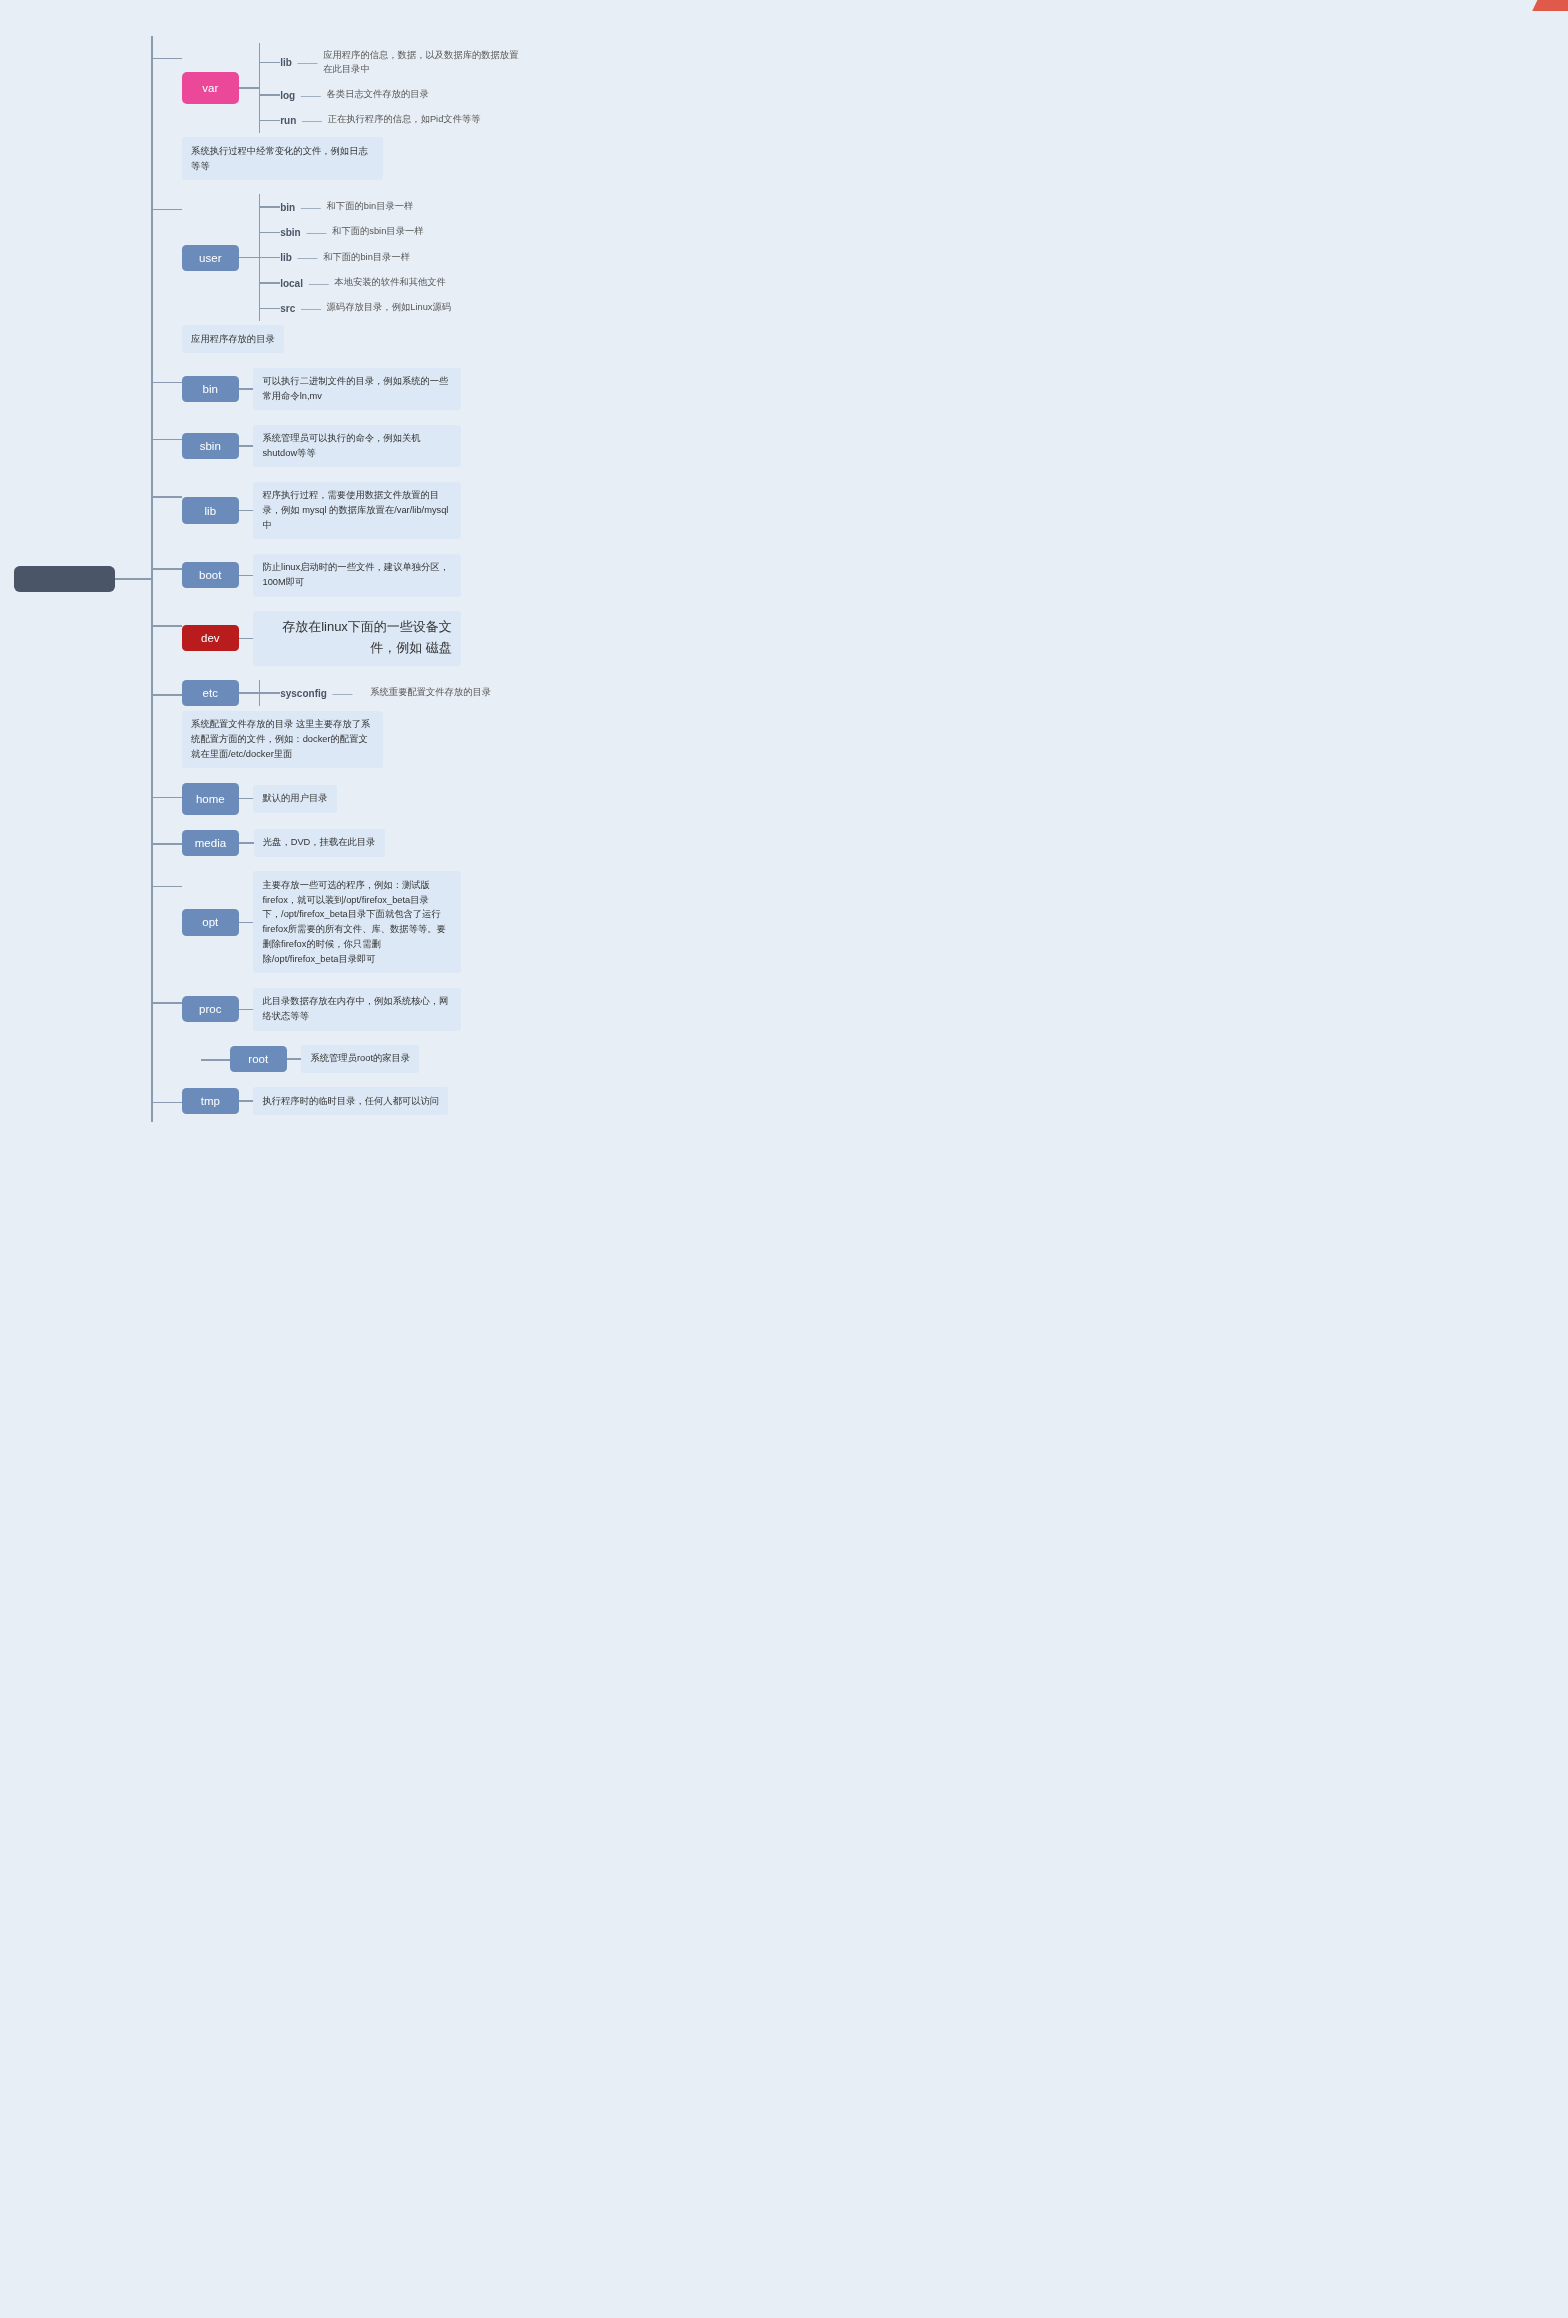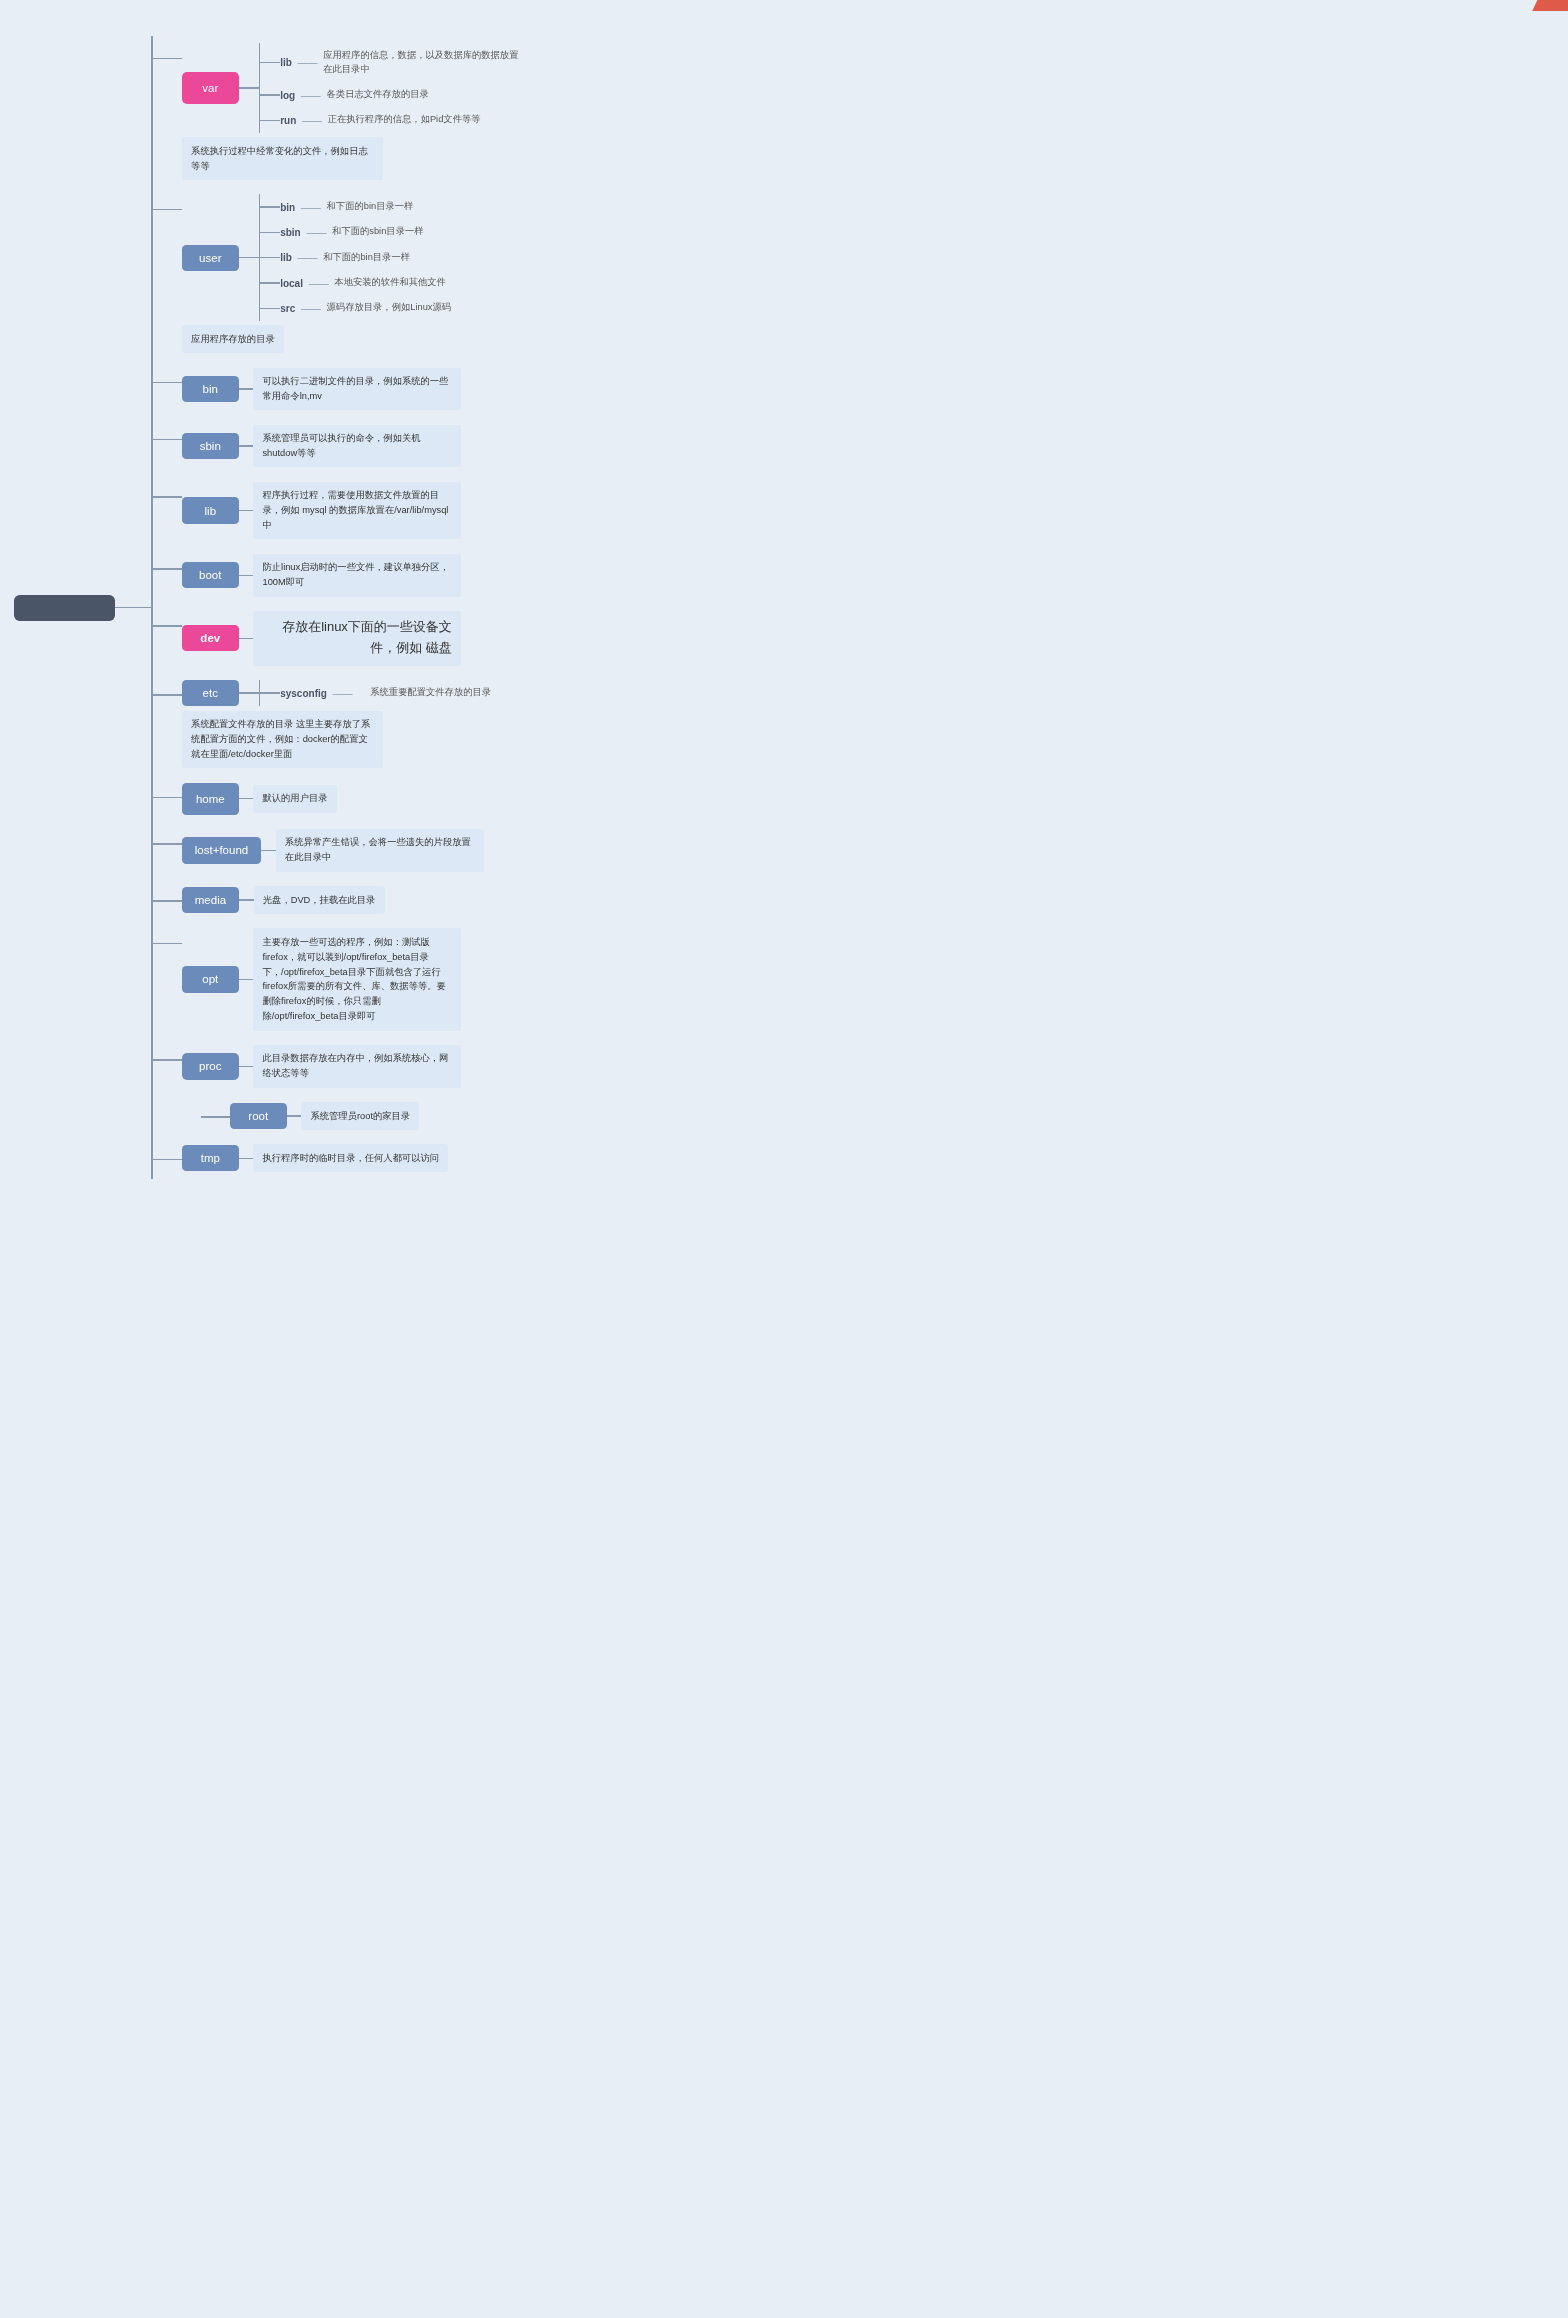--- a/index.html
+++ b/index.html
@@ -190,21 +190,21 @@
               <div style="background: rgb(107, 140, 186); color: white; font-size: 11.5px; font-weight: 500; padding: 7.2px 13px; border-radius: 4.3px; white-space: nowrap; min-width: 57px; text-align: center; flex-shrink: 0;">boot</div>
               <div style="width: 14.4px; height: 1.4px; background: rgb(138, 155, 176); flex-shrink: 0;"></div>
               <div style="background: rgb(220, 232, 245); color: rgb(51, 51, 51); font-size: 9.3px; line-height: 1.6; padding: 6.5px 9.3px; border-radius: 2.9px; max-width: 208px;">防止linux启动时的一些文件，建议单独分区，100M即可</div>
             </div>
           </div>
         </div>
         <div style="display: flex; flex-direction: row; align-items: flex-start; margin: 7.2px 0px;">
           <div style="width: 29px; height: 1.4px; background: rgb(138, 155, 176); flex-shrink: 0; margin-top: 14.4px;"></div>
           <div style="display: flex; flex-direction: column; align-items: flex-start;">
             <div style="display: flex; flex-direction: row; align-items: center;">
-              <div style="background: #ec4899; color: white; font-size: 11.5px; font-weight: 700; padding: 7.2px 13px; border-radius: 4.3px; white-space: nowrap; min-width: 57px; text-align: center; flex-shrink: 0;">dev</div>
+              <div style="background: #b91c1c; color: white; font-size: 11.5px; font-weight: 400; padding: 7.2px 13px; border-radius: 4.3px; white-space: nowrap; min-width: 57px; text-align: center; flex-shrink: 0;">dev</div>
               <div style="width: 14.4px; height: 1.4px; background: rgb(138, 155, 176); flex-shrink: 0;"></div>
               <div style="background: rgb(220, 232, 245); color: rgb(51, 51, 51); font-size: 13px; line-height: 1.6; padding: 6.5px 9.3px; border-radius: 2.9px; max-width: 208px; text-align: right;">存放在linux下面的一些设备文件，例如 磁盘</div>
             </div>
           </div>
         </div>
         <div style="display: flex; flex-direction: row; align-items: flex-start; margin: 7.2px 0px;">
           <div style="width: 29px; height: 1.4px; background: rgb(138, 155, 176); flex-shrink: 0; margin-top: 14.4px;"></div>
           <div style="display: flex; flex-direction: column; align-items: flex-start;">
             <div style="display: flex; flex-direction: row; align-items: center;">
               <div style="background: rgb(107, 140, 186); color: white; font-size: 11.5px; font-weight: 500; padding: 7.2px 13px; border-radius: 4.3px; white-space: nowrap; min-width: 57px; text-align: center; flex-shrink: 0;">etc</div>
@@ -231,30 +231,20 @@
               <div style="background: rgb(107, 140, 186); color: white; font-size: 11.5px; font-weight: 500; padding: 10px 13px; border-radius: 4.3px; white-space: nowrap; min-width: 57px; text-align: center; flex-shrink: 0;">home</div>
               <div style="width: 14.4px; height: 1.4px; background: rgb(138, 155, 176); flex-shrink: 0;"></div>
               <div style="background: rgb(220, 232, 245); color: rgb(51, 51, 51); font-size: 9.3px; line-height: 1.6; padding: 6.5px 9.3px; border-radius: 2.9px; max-width: 208px;">默认的用户目录</div>
             </div>
           </div>
         </div>
         <div style="display: flex; flex-direction: row; align-items: flex-start; margin: 7.2px 0px;">
           <div style="width: 29px; height: 1.4px; background: rgb(138, 155, 176); flex-shrink: 0; margin-top: 14.4px;"></div>
           <div style="display: flex; flex-direction: column; align-items: flex-start;">
             <div style="display: flex; flex-direction: row; align-items: center;">
-              <div style="background: rgb(107, 140, 186); color: white; font-size: 11.5px; font-weight: 500; padding: 7.2px 13px; border-radius: 4.3px; white-space: nowrap; min-width: 57px; text-align: center; flex-shrink: 0;">lost+found</div>
-              <div style="width: 14.4px; height: 1.4px; background: rgb(138, 155, 176); flex-shrink: 0;"></div>
-              <div style="background: rgb(220, 232, 245); color: rgb(51, 51, 51); font-size: 9.3px; line-height: 1.6; padding: 6.5px 9.3px; border-radius: 2.9px; max-width: 208px;">系统异常产生错误，会将一些遗失的片段放置在此目录中</div>
-            </div>
-          </div>
-        </div>
-        <div style="display: flex; flex-direction: row; align-items: flex-start; margin: 7.2px 0px;">
-          <div style="width: 29px; height: 1.4px; background: rgb(138, 155, 176); flex-shrink: 0; margin-top: 14.4px;"></div>
-          <div style="display: flex; flex-direction: column; align-items: flex-start;">
-            <div style="display: flex; flex-direction: row; align-items: center;">
               <div style="background: rgb(107, 140, 186); color: white; font-size: 11.5px; font-weight: 500; padding: 7.2px 13px; border-radius: 4.3px; white-space: nowrap; min-width: 57px; text-align: center; flex-shrink: 0;">media</div>
               <div style="width: 14.4px; height: 1.4px; background: rgb(138, 155, 176); flex-shrink: 0;"></div>
               <div style="background: rgb(220, 232, 245); color: rgb(51, 51, 51); font-size: 9.3px; line-height: 1.6; padding: 6.5px 9.3px; border-radius: 2.9px; max-width: 208px;">光盘，DVD，挂载在此目录</div>
             </div>
           </div>
         </div>
         <div style="display: flex; flex-direction: row; align-items: flex-start; margin: 7.2px 0px;">
           <div style="width: 29px; height: 1.4px; background: rgb(138, 155, 176); flex-shrink: 0; margin-top: 14.4px;"></div>
           <div style="display: flex; flex-direction: column; align-items: flex-start;">
             <div style="display: flex; flex-direction: row; align-items: center;">

